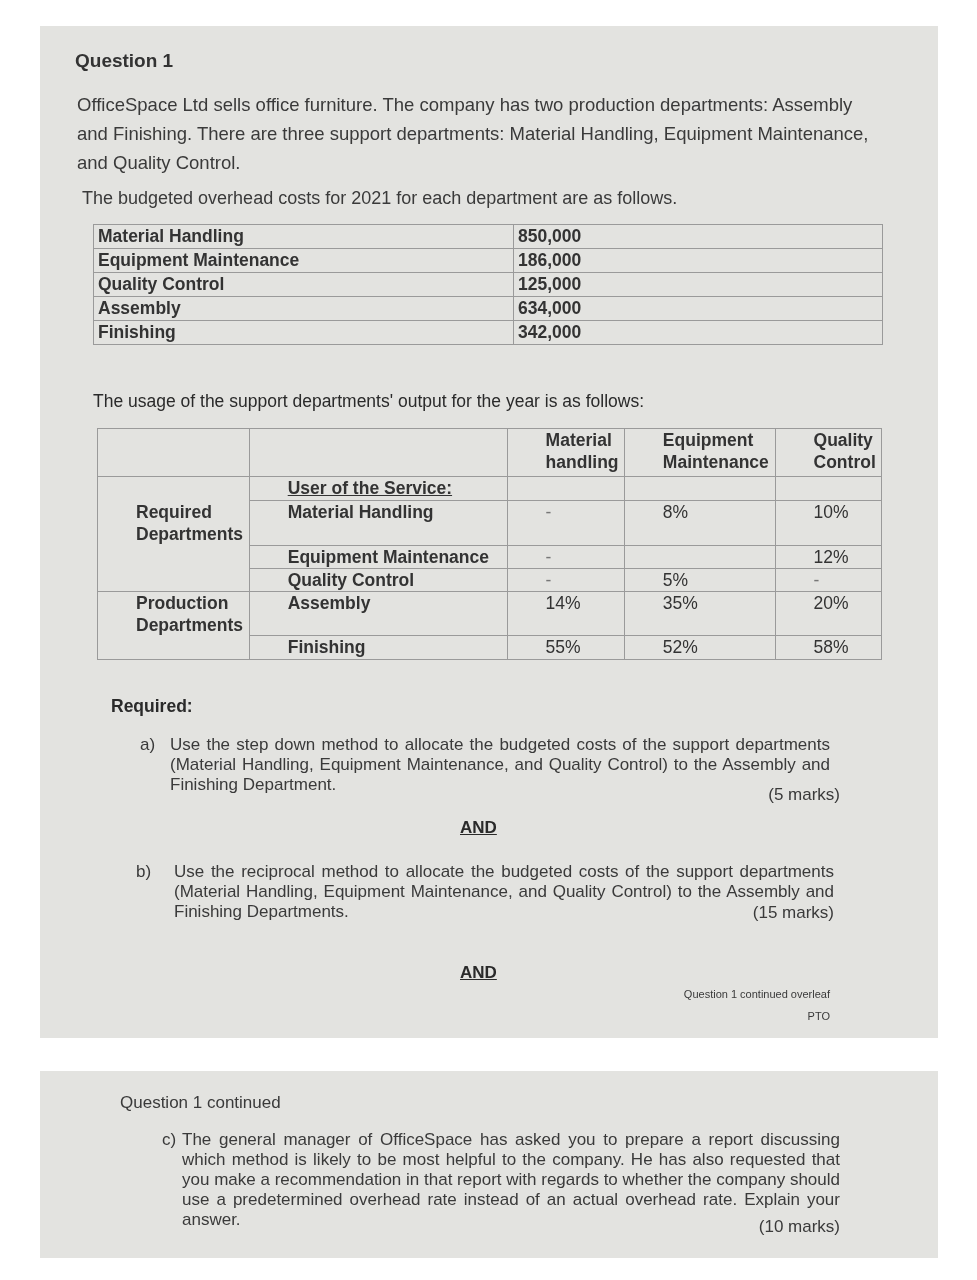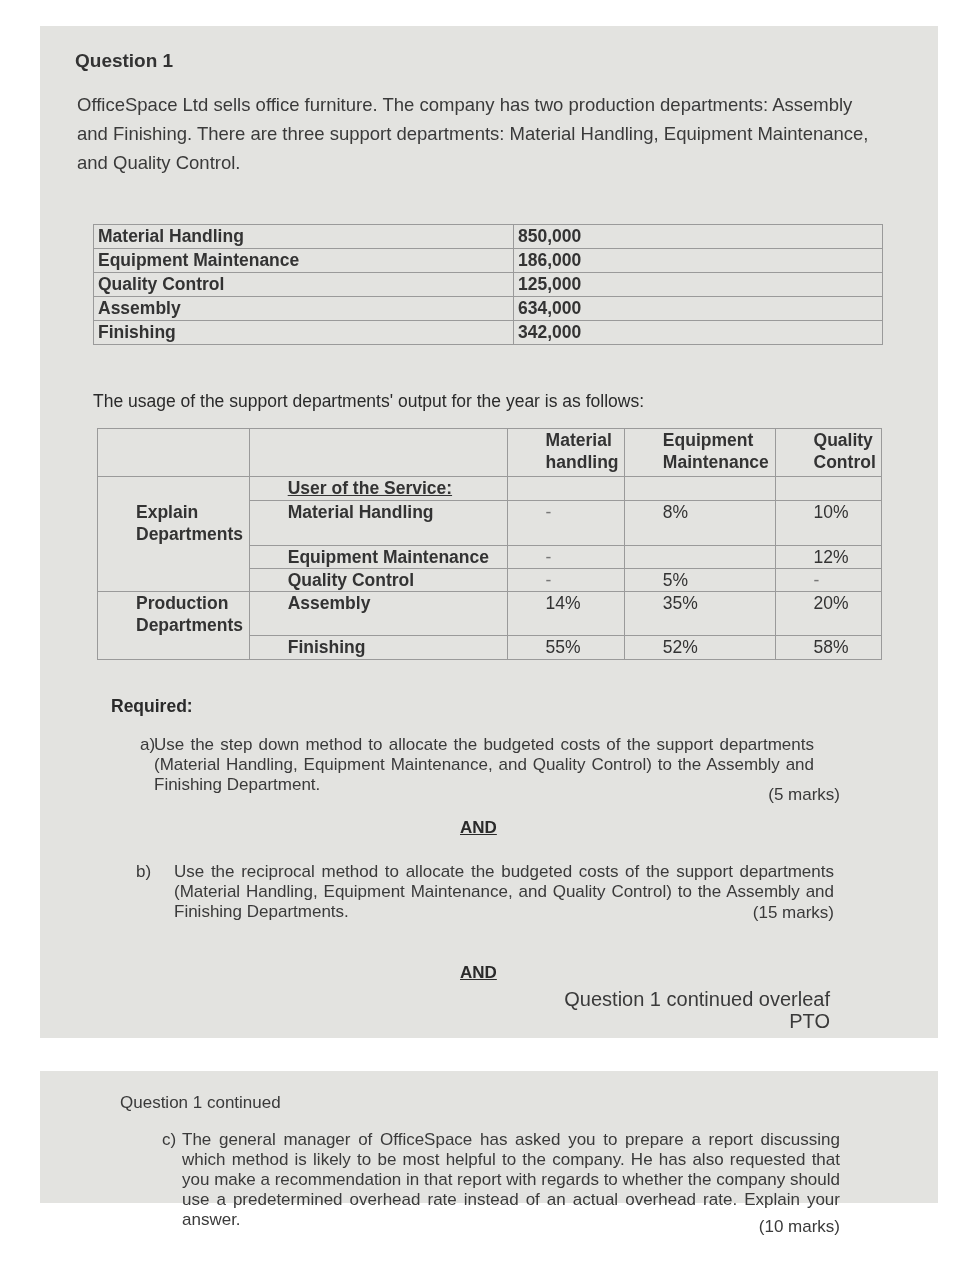--- a/index.html
+++ b/index.html
@@ -2,21 +2,21 @@
 <html><head>
 <meta charset="utf-8">
 <style>
   html, body { margin:0; padding:0; }
   body {
     width:977px; height:1280px; background:#ffffff; position:relative; overflow:hidden;
     font-family:"Liberation Sans", sans-serif; color:#2a2a2a;
   }
   .panel { position:absolute; background:#e3e3e0; }
   #panel1 { left:40px; top:26px; width:898px; height:1012px; }
-  #panel2 { left:40px; top:1071px; width:898px; height:132px; }
+  #panel2 { left:40px; top:1071px; width:898px; height:187px; }
   .abs { position:absolute; white-space:nowrap; }
   .q-title { left:35px; top:24px; font-size:19px; font-weight:bold; color:#333; }
   .para { font-size:18.5px; line-height:29px; color:#3a3a3a; }
   .intro { left:37px; top:64px; width:800px; white-space:normal; }
   .budget-intro { left:42px; top:158px; font-size:18px; }
 
   table { border-collapse:collapse; position:absolute; }
   td { border:1.5px solid #9a9a9a; padding:0 4px; vertical-align:top; font-size:17.5px; color:#333; }
   #budget-table { left:53px; top:198px; width:790px; }
   #budget-table td { height:23px; line-height:23px; font-weight:bold; }
@@ -25,31 +25,32 @@
   .usage-intro { left:53px; top:365px; font-size:17.5px; }
   #usage-table { left:57px; top:402px; width:785px; }
   #usage-table td { line-height:22px;padding-left:38px; }
   .b { font-weight:bold; }
   .u { text-decoration:underline; }
   .dash { color:#777; }
 
   .req { left:71px; top:670px; font-size:17.5px; font-weight:bold; }
   .item { font-size:17px; line-height:20px; color:#3a3a3a; }
   .item .lbl { position:absolute; left:0; top:0; }
-  .item .txt { position:absolute; left:14px; top:0; width:660px; white-space:normal; text-align:justify; }
+  .item .txt { position:absolute; left:30px; top:0; width:660px; white-space:normal; text-align:justify; }
   .marks { position:absolute; right:0; font-size:17px; }
   .and { font-size:17px; font-weight:bold; text-decoration:underline; }
-  .continued { font-size:20px; color:#3a3a3a; }
+  .continued { font-size:11px; color:#3a3a3a; }
 </style>
 </head>
 <body>
 
 <div id="panel1" class="panel">
   <div class="abs q-title">Question 1</div>
   <div class="abs para intro">OfficeSpace Ltd sells office furniture. The company has two production departments: Assembly and Finishing. There are three support departments: Material Handling, Equipment Maintenance, and Quality Control.</div>
+  <div class="abs para budget-intro">The budgeted overhead costs for 2021 for each department are as follows.</div>
 
   <table id="budget-table">
     <tbody>
         <tr>
       <td>Material Handling</td>
       <td class="val">850,000</td>
     </tr>
     <tr>
       <td>Equipment Maintenance</td>
       <td class="val">186,000</td>
@@ -88,21 +89,21 @@
       <td class="b"><span>Quality</span><br><span>Control</span></td>
     </tr>
     <tr style="height:24px">
       <td style="border-bottom:none"></td>
       <td class="b u">User of the Service:</td>
       <td></td>
           <td></td>
           <td></td>
     </tr>
     <tr style="height:45px">
-      <td rowspan="3" class="b" style="border-top:none"><span>Explain</span><br><span>Departments</span></td>
+      <td rowspan="3" class="b" style="border-top:none"><span>Required</span><br><span>Departments</span></td>
       <td class="b">Material Handling</td>
       <td class="dash">-</td>
       <td>8%</td>
       <td>10%</td>
     </tr>
     <tr style="height:23px">
       <td class="b">Equipment Maintenance</td>
       <td class="dash">-</td>
       <td></td>
       <td>12%</td>

